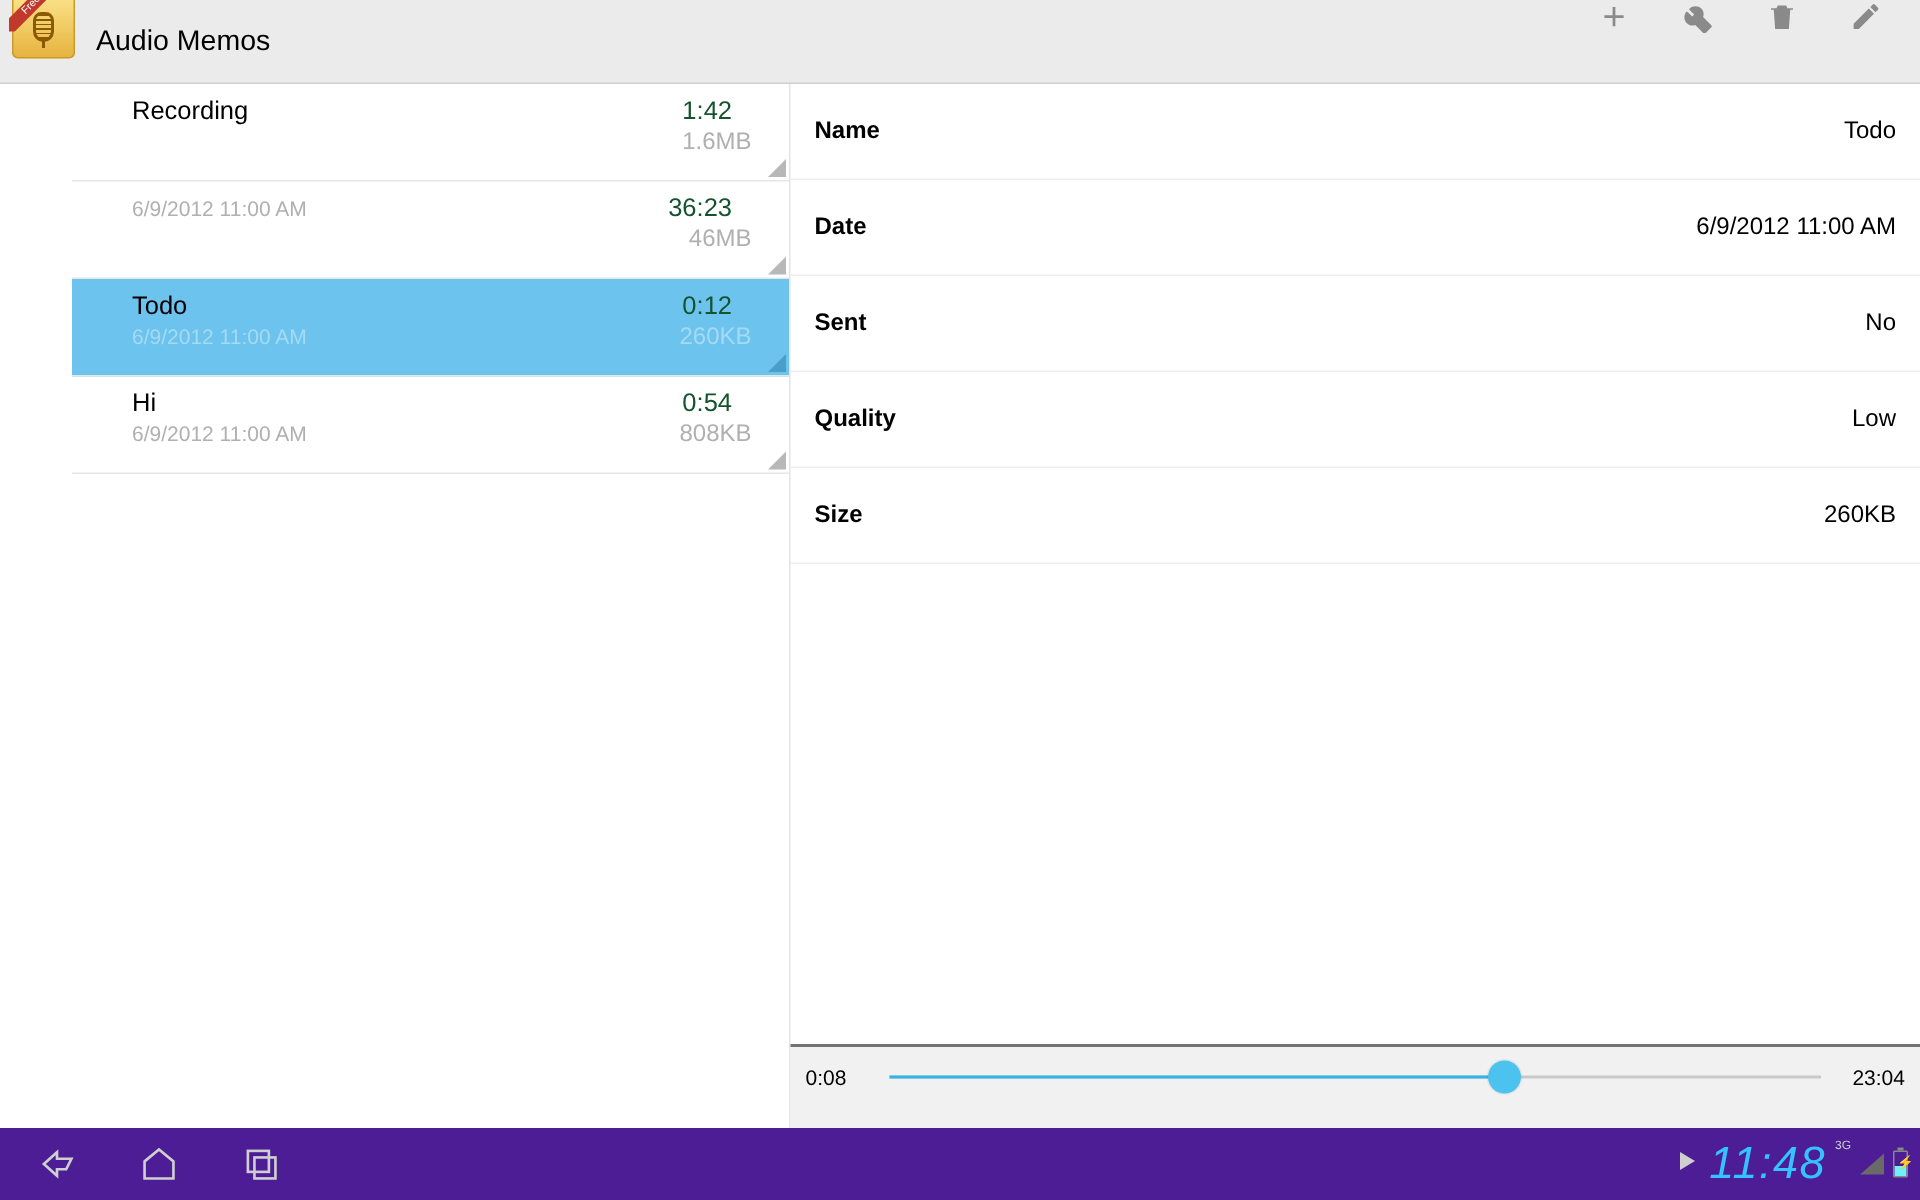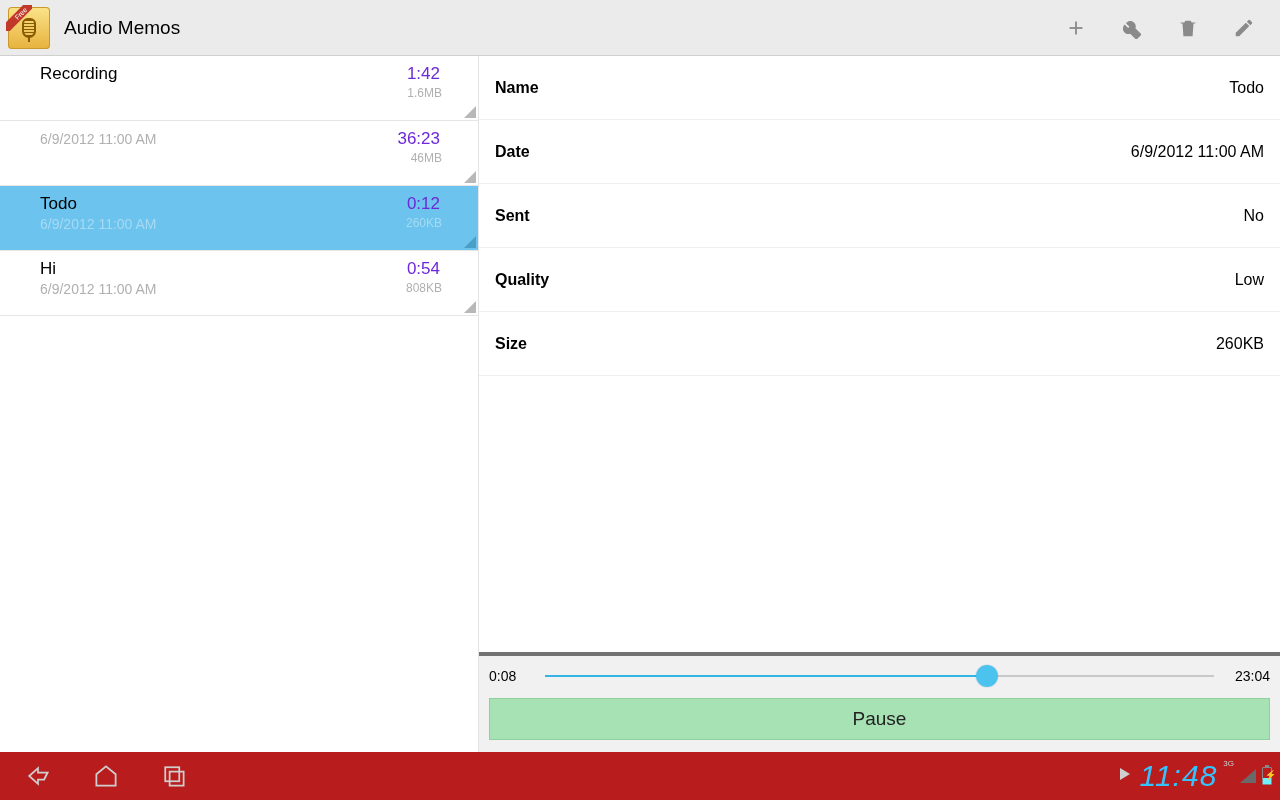--- a/index.html
+++ b/index.html
@@ -1,63 +1,63 @@
 <!DOCTYPE html>
 <html><head>
 <meta charset="utf-8">
 <style>
   * { box-sizing: border-box; margin: 0; padding: 0; }
   html, body { width: 1280px; height: 800px; overflow: hidden; font-family: "Helvetica Neue", Arial, sans-serif; background: #fff; }
   .app { display: flex; flex-direction: column; width: 1280px; height: 800px; }
 
   
-  .actionbar { height: 56px; background: #ebebeb; border-bottom: 1px solid #d0d0d0; display: flex; align-items: center; padding: 0 8px; }
+  .actionbar { height: 56px; background: #ebebeb; border-bottom: 1px solid #d0d0d0; display: flex; align-items: flex-end; padding: 16px 8px; }
   .app-icon { width: 42px; height: 42px; border-radius: 4px; background: linear-gradient(#fbe38a,#e6b23d); position: relative; display:flex; align-items:center; justify-content:center; box-shadow: inset 0 0 0 1px #c99a2b; }
   .app-icon .ribbon { position:absolute; top:-2px; left:-2px; width:26px; height:26px; overflow:hidden; }
   .app-icon .ribbon::before { content:"Free"; position:absolute; left:-10px; top:4px; width:50px; text-align:center; font-size:7px; color:#fff; background:#c0392b; transform: rotate(-45deg); padding:1px 0;}
   .mic { width:14px; height:20px; border:2px solid #8a5a00; border-radius: 8px 8px 10px 10px; position:relative; background: repeating-linear-gradient(#8a5a00,#8a5a00 1px, transparent 1px, transparent 3px);}
   .mic::after { content:""; position:absolute; left:50%; bottom:-6px; width:2px; height:6px; background:#8a5a00; transform:translateX(-50%); }
   .app-title { font-size: 19px; color:#000; margin-left: 14px; flex:1; }
   .action-icons { display:flex; gap: 0; }
   .action-btn { width: 56px; height:56px; display:flex; align-items:center; justify-content:center; color:#8a8a8a; }
   .action-btn svg { width:22px; height:22px; fill:#8a8a8a; }
 
   
   .content { flex:1; display:flex; min-height:0; }
-  .sidebar { width: 479px; border-right:1px solid #e4e4e4; background:#fff; }
+  .sidebar { width: 479px; border-right:1px solid #e4e4e4; background:#fff;margin-left:48px; }
   .memo { position:relative; padding: 8px 30px 8px 40px; border-bottom:1px solid #e6e6e6; height:65px; }
   .memo.selected { background:#6cc3ed; }
   .memo .title { font-size:17px; color:#000; }
   .memo .sub { font-size:14px; color:#b0b0b0; margin-top:2px; }
-  .memo .dur { position:absolute; right:38px; top:8px; font-size:17px; color:#6d28d9; text-align:right;}
-  .memo .size { position:absolute; right:36px; top:30px; font-size:12px; color:#b0b0b0; text-align:center;}
+  .memo .dur { position:absolute; right:38px; top:8px; font-size:17px; color:#14532d; text-align:right;}
+  .memo .size { position:absolute; right:25px; top:30px; font-size:16px; color:#b0b0b0; text-align:center;}
   .memo.selected .sub, .memo.selected .size { color:#a6daf3; }
   .memo .corner { position:absolute; right:2px; bottom:2px; width:0; height:0; border-left:12px solid transparent; border-bottom:12px solid #b8b8b8; }
   .memo.selected .corner { border-bottom-color:#4a9fc9; }
 
   
   .detail { flex:1; display:flex; flex-direction:column; }
   .info { flex:1; }
   .row { display:flex; justify-content:space-between; align-items:center; padding: 0 16px; height:64px; border-bottom:1px solid #eee; font-size:16px;}
   .row .k { font-weight:700; color:#000; }
   .row .v { color:#000; }
 
   
-  .player { background:#f1f1f1; border-top:4px solid #737373; padding: 8px 10px 12px 10px; }
+  .player { background:#f1f1f1; border-top:2px solid #737373; padding: 8px 10px 12px 10px; }
   .progress-row { display:flex; align-items:center; gap:10px; margin-bottom:10px; }
   .time { font-size:14px; color:#000; width:46px; }
   .time.right { text-align:right; }
   .track { flex:1; height:24px; position:relative; display:flex; align-items:center; }
   .track .bar { height:2px; width:100%; background:#c9c9c9; position:relative; }
   .track .fill { position:absolute; left:0; top:0; height:2px; background:#34b5e5; }
   .thumb { position:absolute; top:50%; width:22px; height:22px; border-radius:50%; background:#4cc3ef; transform:translate(-50%,-50%); box-shadow:0 0 0 1px rgba(0,0,0,0.05);}
   .pause-btn { display:block; width:100%; height:42px; background:#a6e2b4; border:1px solid #8fd09e; font-size:19px; color:#222; }
 
   
-  .navbar { height:48px; background:#b91c1c; display:flex; align-items:center; padding:0 8px; color:#d0d0d0; }
+  .navbar { height:48px; background:#4c1d95; display:flex; align-items:center; padding:0 8px; color:#d0d0d0; }
   .nav-left { display:flex; gap:8px; }
   .nav-btn { width:60px; height:48px; display:flex; align-items:center; justify-content:center; }
   .nav-btn svg { stroke:#cfcfcf; fill:none; stroke-width:2; width:28px; height:28px; }
   .nav-spacer { flex:1; }
   .nav-right { display:flex; align-items:center; gap:6px; }
   .play-ind svg { fill:#cfcfcf; width:16px; height:16px;}
   .clock { font-family: "Arial Narrow", Arial, sans-serif; font-size:30px; color:#35c3ff; letter-spacing:1px; font-style: italic; font-weight:300;}
   .sig-label { font-size:8px; color:#cfcfcf; align-self:flex-start; margin-top:0;}
   .signal { width:0; height:0; border-left:16px solid transparent; border-bottom:14px solid #6a6a6a;}
   .batt { width:10px; height:18px; border:1px solid #888; border-radius:1px; position:relative; background:linear-gradient(to top,#6fefff 40%, transparent 40%);}
@@ -158,21 +158,20 @@
         <div class="progress-row">
           <div class="time">0:08</div>
           <div class="track">
             <div class="bar">
               <div class="fill" id="fill" style="width: 66%;"></div>
             </div>
             <div class="thumb" id="thumb" style="left: 66%;"></div>
           </div>
           <div class="time right">23:04</div>
         </div>
-        <button class="pause-btn">Pause</button>
       </div>
     </div>
   </div>
 
   <div class="navbar">
     <div class="nav-left">
       <div class="nav-btn">
         <svg viewBox="0 0 32 32">
             <path d="M6 16 L16 7 L16 12 L27 12 L23 20 L16 20 L16 25 Z"></path>
           </svg>

